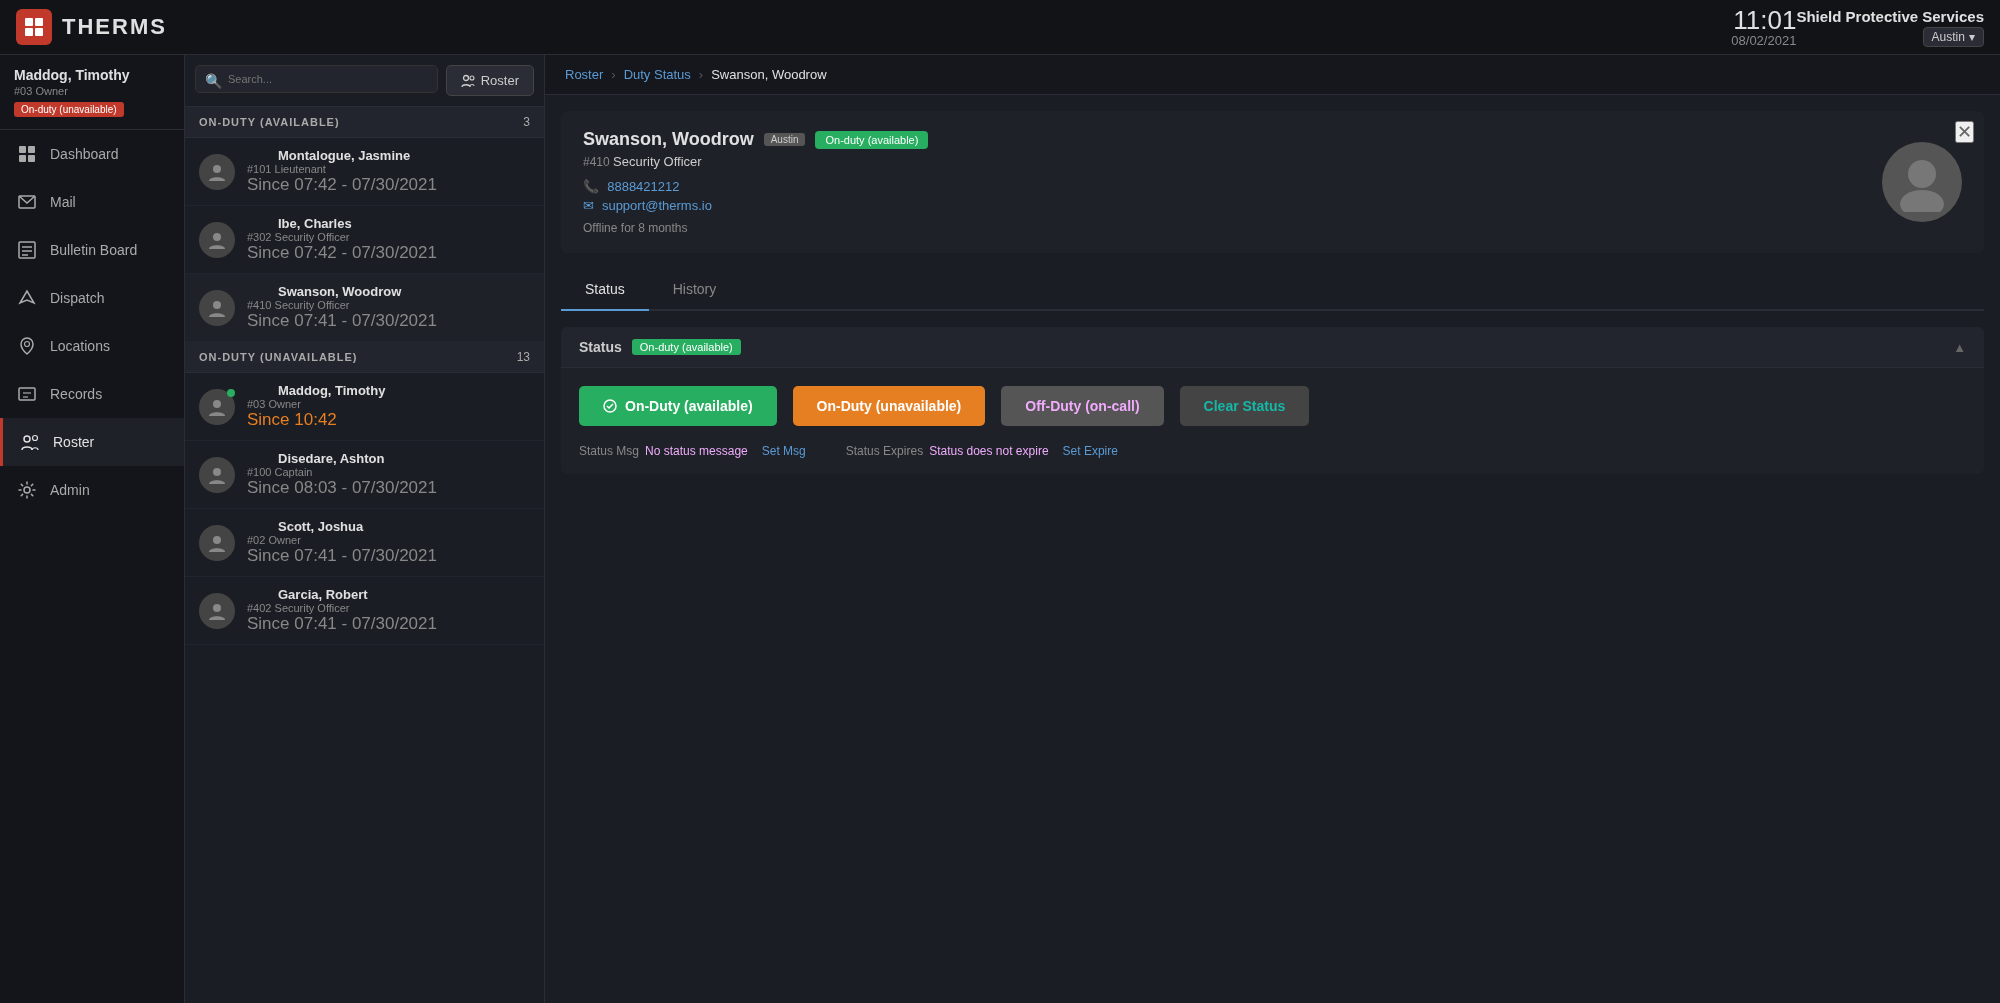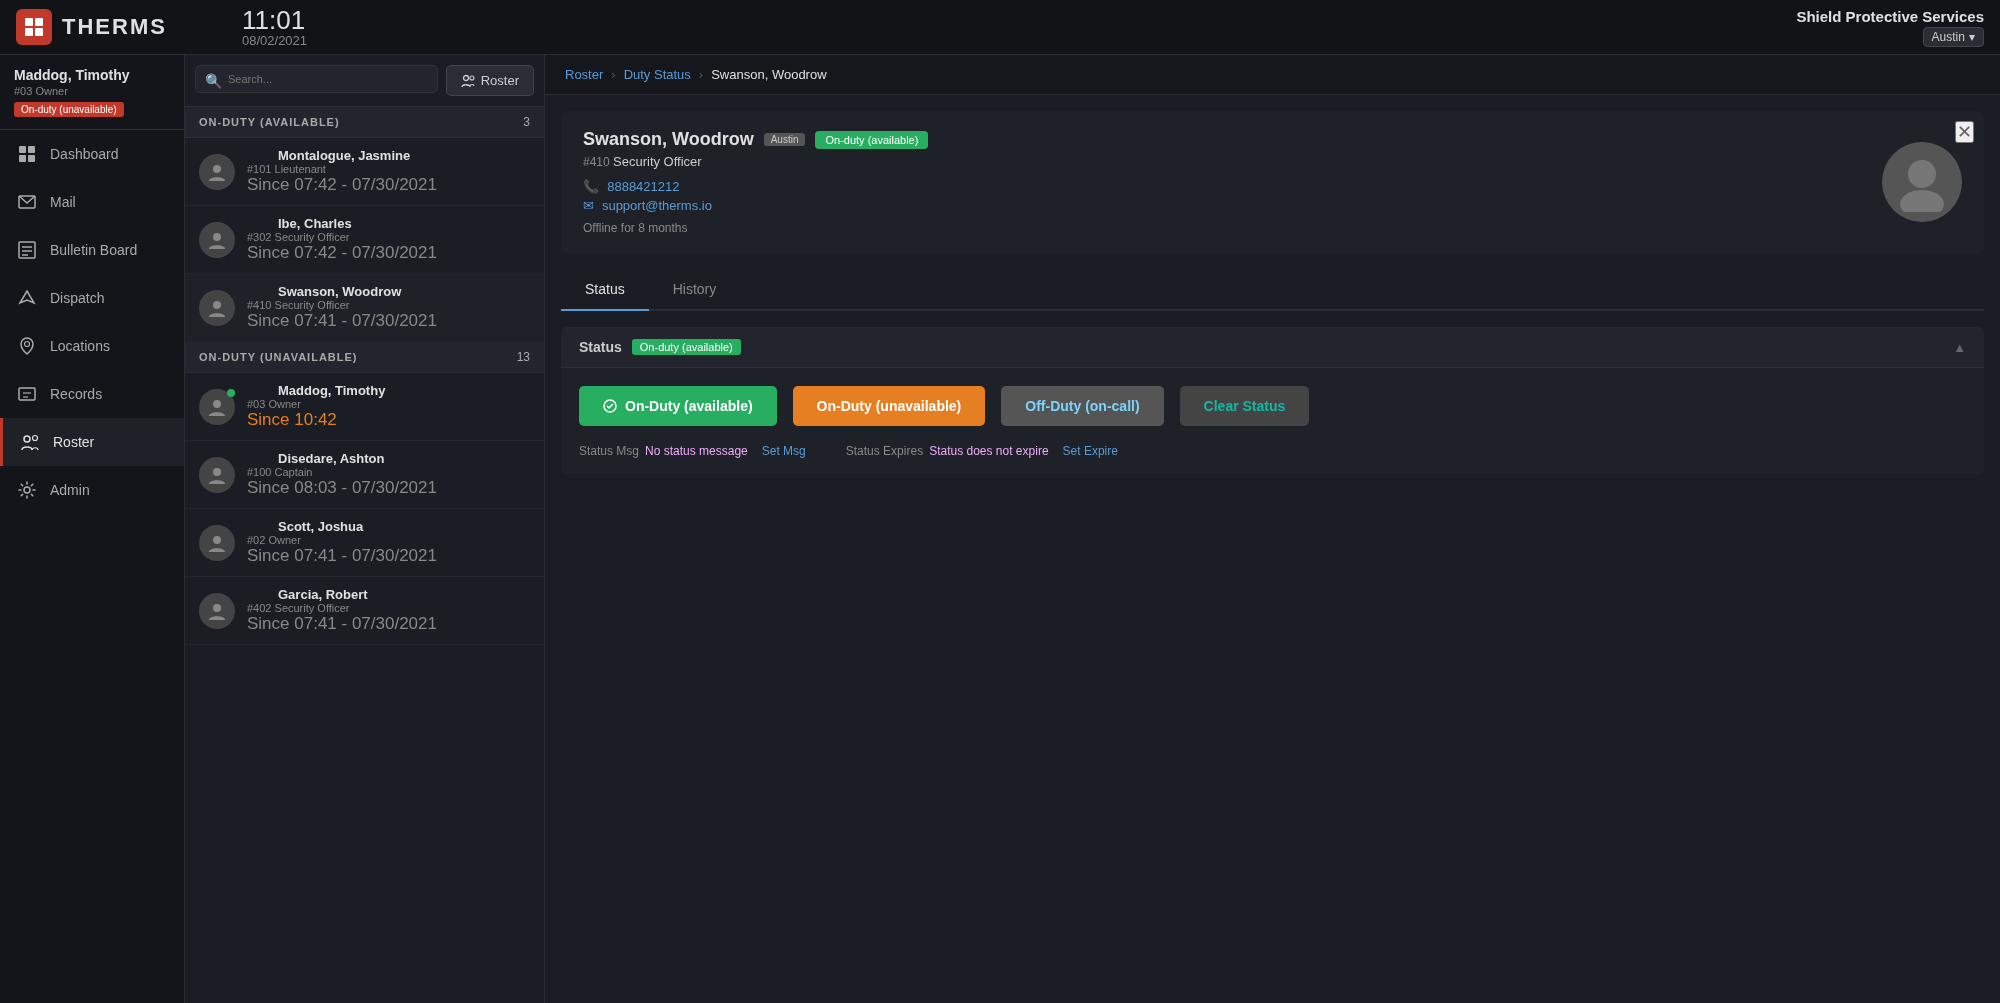--- a/index.html
+++ b/index.html
@@ -3,21 +3,21 @@
   <meta charset="utf-8">
   <style>
     * { box-sizing: border-box; margin: 0; padding: 0; }
     body { background: #1a1d23; color: #ccc; font-family: 'Segoe UI', Arial, sans-serif; font-size: 13px; height: 1003px; width: 2000px; overflow: hidden; display: flex; flex-direction: column; }
 
     
     .topbar { background: #111316; display: flex; align-items: center; height: 55px; padding: 0 16px; border-bottom: 1px solid #2a2d35; flex-shrink: 0; }
     .logo-area { display: flex; align-items: center; gap: 10px; width: 226px; }
     .logo-icon { width: 36px; height: 36px; background: #c0392b; border-radius: 6px; display: flex; align-items: center; justify-content: center; color: white; font-weight: bold; font-size: 14px; }
     .logo-text { color: #e0e0e0; font-size: 22px; font-weight: 700; letter-spacing: 2px; }
-    .topbar-center { flex: 1; display: flex; flex-direction: column; align-items: flex-start; justify-content: center; }
+    .topbar-center { flex: 1; display: flex; flex-direction: column; align-items: flex-end; justify-content: center; }
     .topbar-time { color: #e0e0e0; font-size: 26px; font-weight: 300; line-height: 1; }
     .topbar-date { color: #888; font-size: 13px; }
     .topbar-right { display: flex; flex-direction: column; align-items: flex-end; justify-content: center; }
     .company-name { color: #e0e0e0; font-size: 15px; font-weight: 600; }
     .location-badge { background: #2a2d35; border: 1px solid #444; border-radius: 4px; color: #ccc; font-size: 12px; padding: 2px 8px; margin-top: 2px; display: flex; align-items: center; gap: 4px; cursor: pointer; }
 
     
     .main-layout { display: flex; flex: 1; overflow: hidden; }
 
     
@@ -83,21 +83,21 @@
 
     
     .status-section { margin: 16px; background: #1e2128; border-radius: 6px; overflow: hidden; }
     .status-header { background: #22252d; padding: 12px 18px; display: flex; align-items: center; gap: 10px; border-bottom: 1px solid #2a2d35; }
     .status-header-label { color: #ccc; font-size: 14px; font-weight: 600; }
     .status-current-badge { background: #27ae60; color: white; font-size: 11px; padding: 2px 8px; border-radius: 3px; }
     .status-expand { margin-left: auto; color: #666; cursor: pointer; }
     .status-buttons { padding: 18px; display: flex; align-items: center; gap: 16px; flex-wrap: wrap; }
     .btn-on-duty-avail { background: #27ae60; color: white; border: none; border-radius: 5px; padding: 12px 24px; font-size: 14px; cursor: pointer; display: flex; align-items: center; gap: 8px; font-weight: 600; }
     .btn-on-duty-unavail { background: #e67e22; color: white; border: none; border-radius: 5px; padding: 12px 24px; font-size: 14px; cursor: pointer; font-weight: 600; }
-    .btn-off-duty { background: #555; color: #7dd3fc; border: none; border-radius: 5px; padding: 12px 24px; font-size: 14px; cursor: pointer; font-weight: 600; }
+    .btn-off-duty { background: #555; color: #f0abfc; border: none; border-radius: 5px; padding: 12px 24px; font-size: 14px; cursor: pointer; font-weight: 600; }
     .btn-clear { background: #444; color: #14b8a6; border: none; border-radius: 5px; padding: 12px 24px; font-size: 14px; cursor: pointer; font-weight: 600; }
     .status-meta { padding: 0 18px 16px; display: flex; gap: 40px; flex-wrap: wrap; }
     .meta-group { display: flex; align-items: center; gap: 6px; }
     .meta-label { color: #888; font-size: 12px; }
     .meta-value { color: #f0abfc; font-size: 12px; }
     .meta-action { color: #5b9bd5; font-size: 12px; cursor: pointer; margin-left: 8px; }
 
     
     svg { fill: currentColor; }
   </style>

